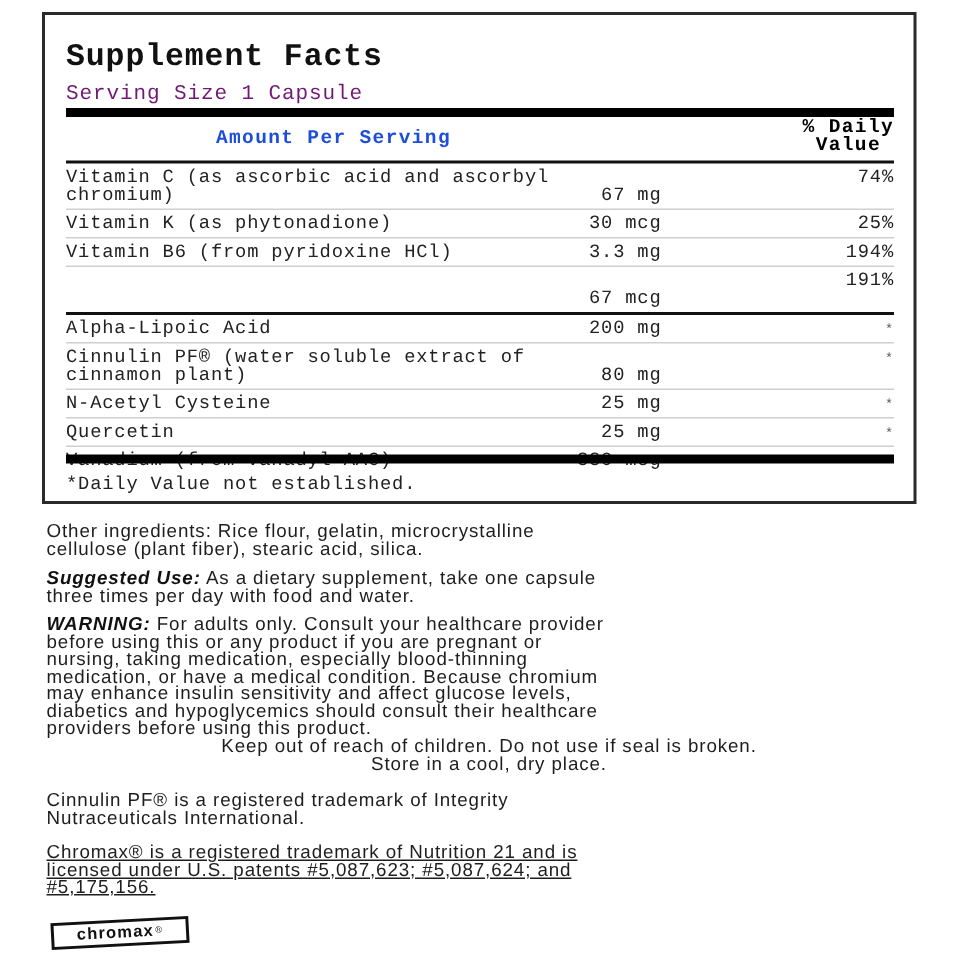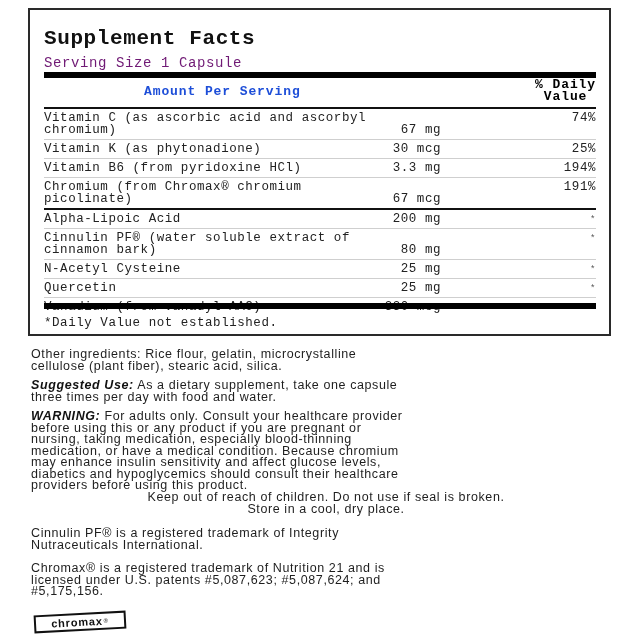--- a/index.html
+++ b/index.html
@@ -218,38 +218,34 @@
         <div class="row-dv">25%</div>
       </div>
 
       <div class="row single">
         <div class="row-name">Vitamin B6 (from pyridoxine HCl)</div>
         <div class="row-amount">3.3 mg</div>
         <div class="row-dv">194%</div>
       </div>
 
       <div class="row double thick-after">
-        <div class="row-name">
-          <span class="l1">Chromium (from Chromax® chromium</span>
-          <span class="l2">picolinate)</span>
-        </div>
         <div class="row-amount">67 mcg</div>
         <div class="row-dv">191%</div>
       </div>
 
       <div class="row single">
         <div class="row-name">Alpha-Lipoic Acid</div>
         <div class="row-amount">200 mg</div>
         <div class="row-dv star">*</div>
       </div>
 
       <div class="row double">
         <div class="row-name">
           <span class="l1">Cinnulin PF® (water soluble extract of</span>
-          <span class="l2">cinnamon bark)</span>
+          <span class="l2">cinnamon plant)</span>
         </div>
         <div class="row-amount">80 mg</div>
         <div class="row-dv star">*</div>
       </div>
 
       <div class="row single">
         <div class="row-name">N-Acetyl Cysteine</div>
         <div class="row-amount">25 mg</div>
         <div class="row-dv star">*</div>
       </div>
@@ -285,20 +281,20 @@
 may enhance insulin sensitivity and affect glucose levels,
 diabetics and hypoglycemics should consult their healthcare
 providers before using this product.</span></div>
 
 <div class="text-block" style="top:492px;text-align:center;">Keep out of reach of children. Do not use if seal is broken.
 Store in a cool, dry place.</div>
 
 <div class="text-block" style="top:528px;">Cinnulin PF® is a registered trademark of Integrity
 Nutraceuticals International.</div>
 
-<div class="text-block" style="top:563px;">Chromax® is a registered trademark of Nutrition 21 and is
+<div class="text-block" style="top:563px;text-decoration:underline;">Chromax® is a registered trademark of Nutrition 21 and is
 licensed under U.S. patents #5,087,623; #5,087,624; and
 #5,175,156.</div>
 
 <div class="logo">
     <span>chromax</span>
     <sup>®</sup>
   </div>
 
 </body></html>

